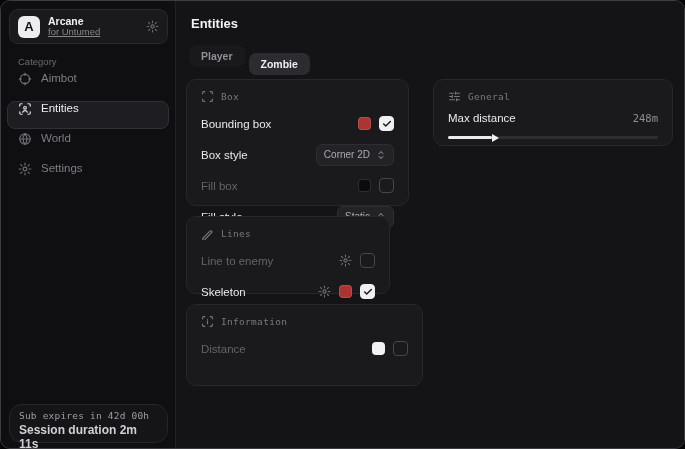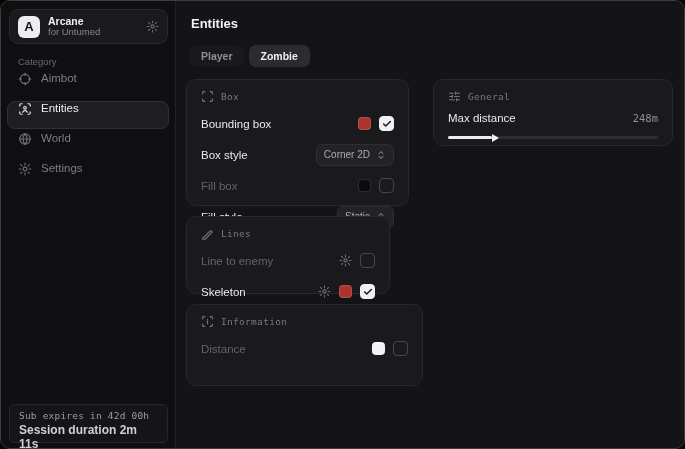--- a/index.html
+++ b/index.html
@@ -7,42 +7,42 @@
   .window{position:absolute;inset:0;border-radius:10px;background:#101013;border:1px solid #3c3c41;
           box-sizing:border-box;overflow:hidden;}
   
   .sidebar{position:absolute;left:0;top:0;bottom:0;width:175px;background:#0f0f11;border-right:1px solid #222226;box-sizing:border-box;}
   .app-card{position:absolute;left:8px;top:8px;width:159px;height:35px;background:#1a1a1d;border:1px solid #29292e;
             border-radius:9px;display:flex;align-items:center;padding:0 8px;box-sizing:border-box;gap:8px;}
   .logo{width:22px;height:22px;border-radius:6px;background:#ededf0;color:#131316;font-weight:bold;font-size:13px;
         display:flex;align-items:center;justify-content:center;flex:0 0 auto;}
   .app-text{flex:1;line-height:1.15;}
   .app-name{font-size:10.5px;font-weight:bold;color:#f1f1f4;}
-  .app-sub{font-size:9.5px;color:#85858c;}
+  .app-sub{font-size:9.5px;color:#85858c;text-decoration:underline;}
   .icon{display:inline-flex;align-items:center;justify-content:center;}
   .icon svg{display:block;}
   .dim-icon{color:#6d6d75;}
   .cat-label{position:absolute;left:17px;top:55px;font-size:9.5px;color:#6a6a71;}
   .nav{position:absolute;left:6px;top:70px;right:6px;}
   .nav-item{height:28px;display:flex;align-items:flex-start;gap:9px;padding:0 10px;border-radius:8px;margin-bottom:2px;
             font-size:11.5px;color:#7d7d86;cursor:pointer;border:1px solid transparent;box-sizing:border-box;}
   .nav-item .icon{color:#70707a;}
   .nav-item.active{background:#1e1e22;border-color:#303036;color:#ededf0;}
   .nav-item.active .icon{color:#e4e4e8;}
   .status-card{position:absolute;left:8px;bottom:5px;width:159px;height:39px;background:#151518;border:1px solid #26262b;
-               border-radius:5px;padding:5px 9px;box-sizing:border-box;}
+               border-radius:13px;padding:5px 9px;box-sizing:border-box;}
   .status-line1{font-family:"DejaVu Sans Mono", monospace;font-size:9.5px;color:#9c9ca3;letter-spacing:0.2px;}
   .status-line2{font-size:12px;font-weight:bold;color:#cfcfd5;margin-top:2px;}
   
   .main{position:absolute;left:175px;top:0;right:0;bottom:0;background:#141417;}
   .main-title{position:absolute;left:15px;top:15px;font-size:13px;font-weight:bold;color:#f2f2f5;}
   .tabs{position:absolute;left:13px;top:44px;display:flex;gap:4px;}
   .tab{height:22px;padding:0 12px;border-radius:7px;display:flex;align-items:center;font-size:10.5px;font-weight:600;
        color:#8f8f97;background:#19191c;cursor:pointer;}
-  .tab.active{background:#2b2b30;color:#f0f0f3;}
+  .tab.active{background:#2b2b30;color:#f0f0f3;margin-top:8px;}
   .card{position:absolute;background:#1a1a1d;border:1px solid #27272c;border-radius:10px;padding:10px 14px;box-sizing:border-box;}
   .card-head{display:flex;align-items:center;gap:7px;font-family:"DejaVu Sans Mono", monospace;font-size:9.5px;
              color:#77777f;letter-spacing:0.3px;}
   .card-head .icon{color:#77777f;}
   .row{display:flex;align-items:center;justify-content:space-between;height:21px;margin-top:10px;}
   .lbl{font-size:11.5px;font-weight:500;color:#e9e9ed;}
   .lbl.dim{color:#63636b;}
   .ctrls{display:flex;align-items:center;gap:8px;padding-left:16px;}
   .swatch{width:13px;height:13px;border-radius:4px;border:1px solid rgba(255,255,255,0.14);box-sizing:border-box;cursor:pointer;}
   .checkbox{width:15px;height:15px;border-radius:4px;border:1.5px solid #46464d;box-sizing:border-box;cursor:pointer;

